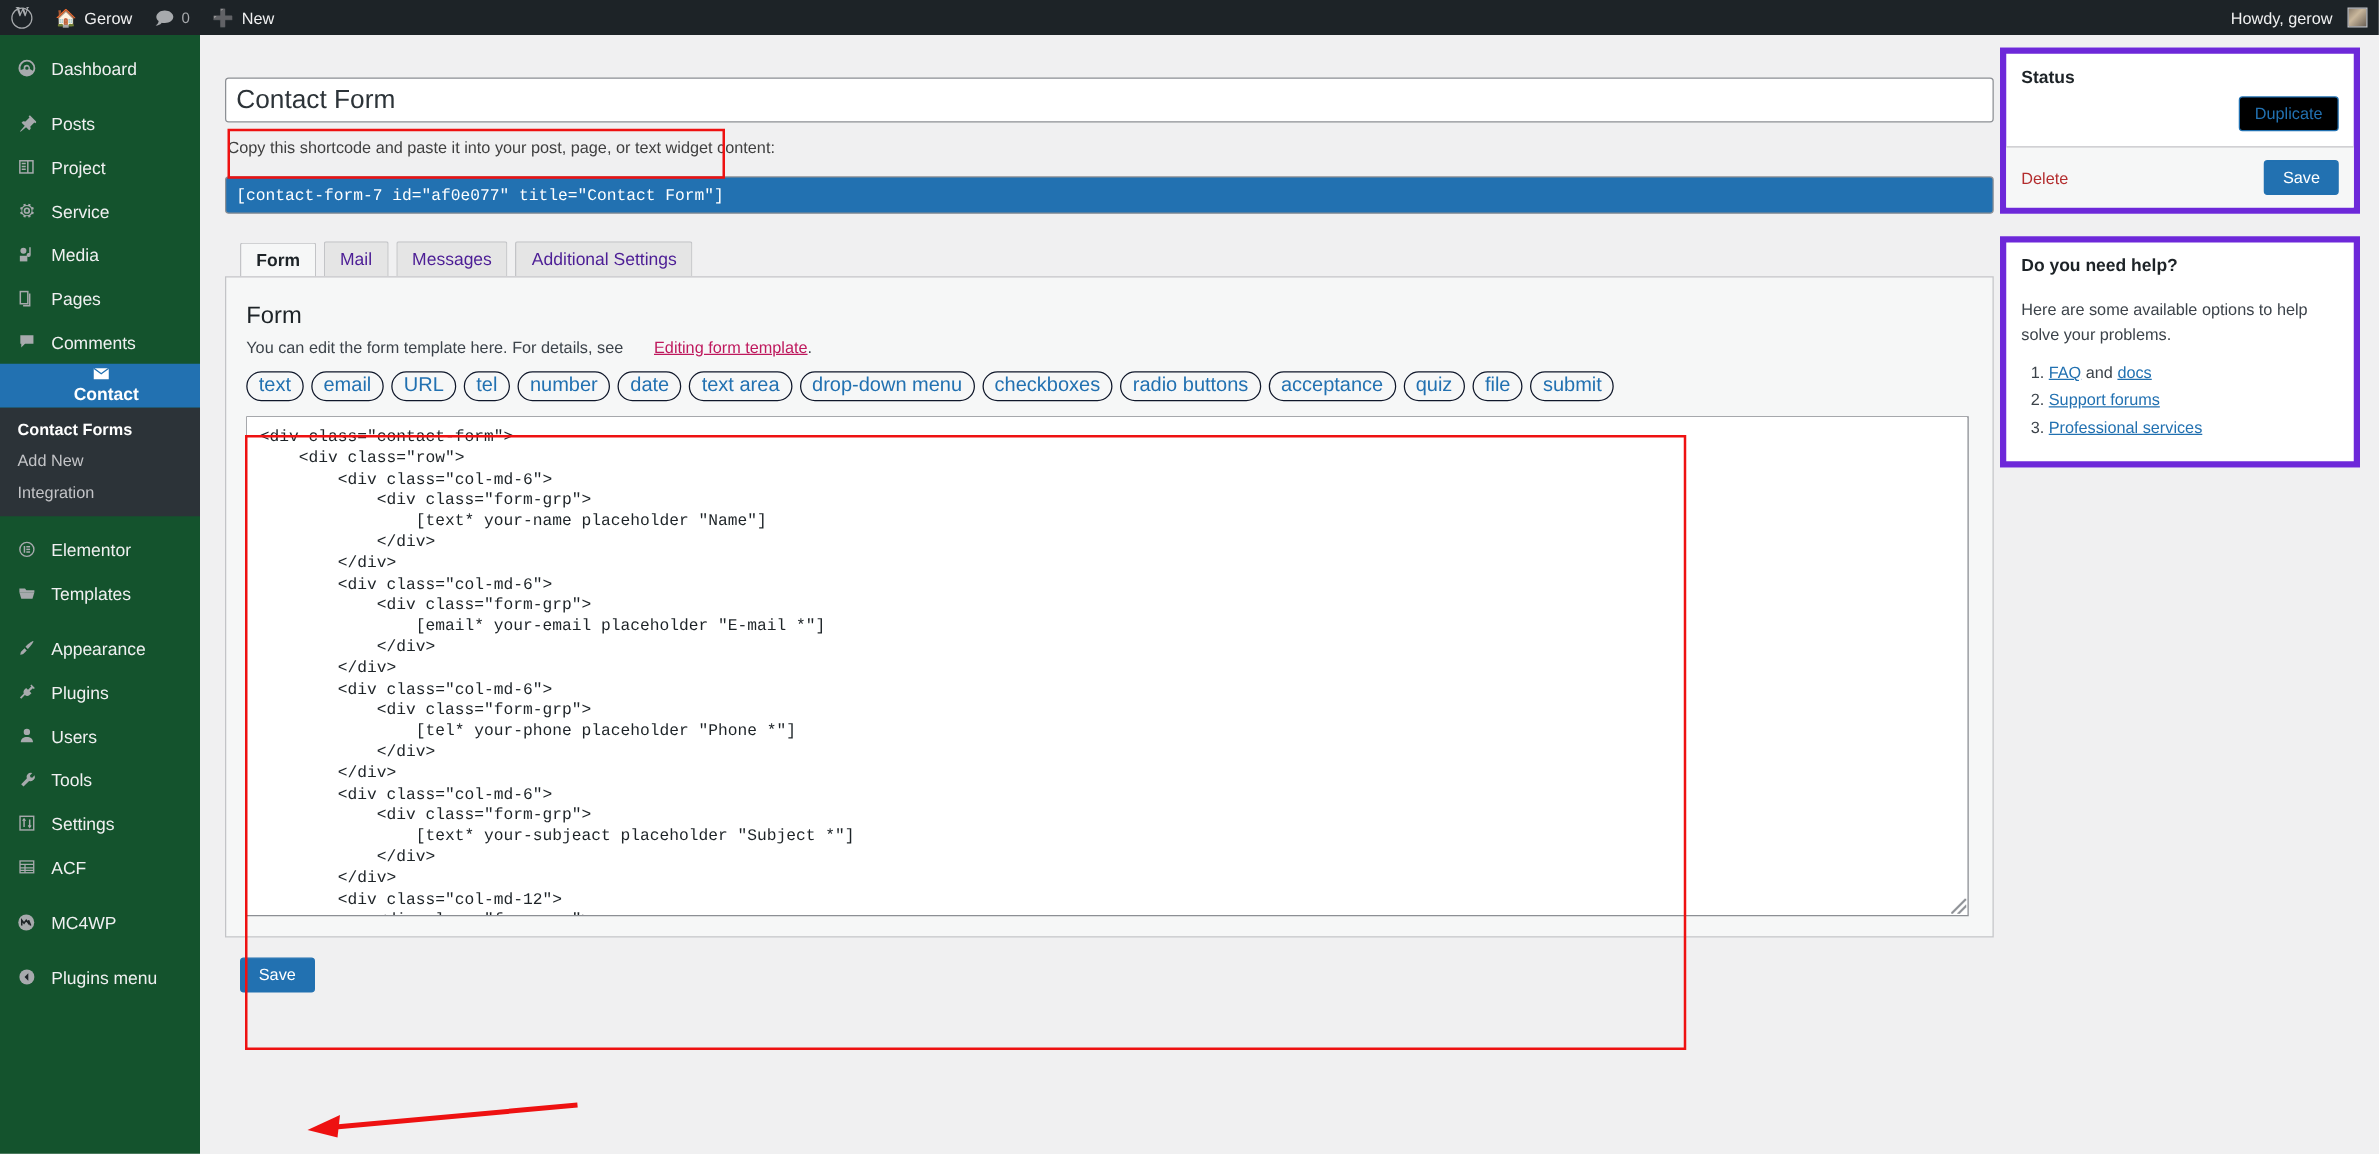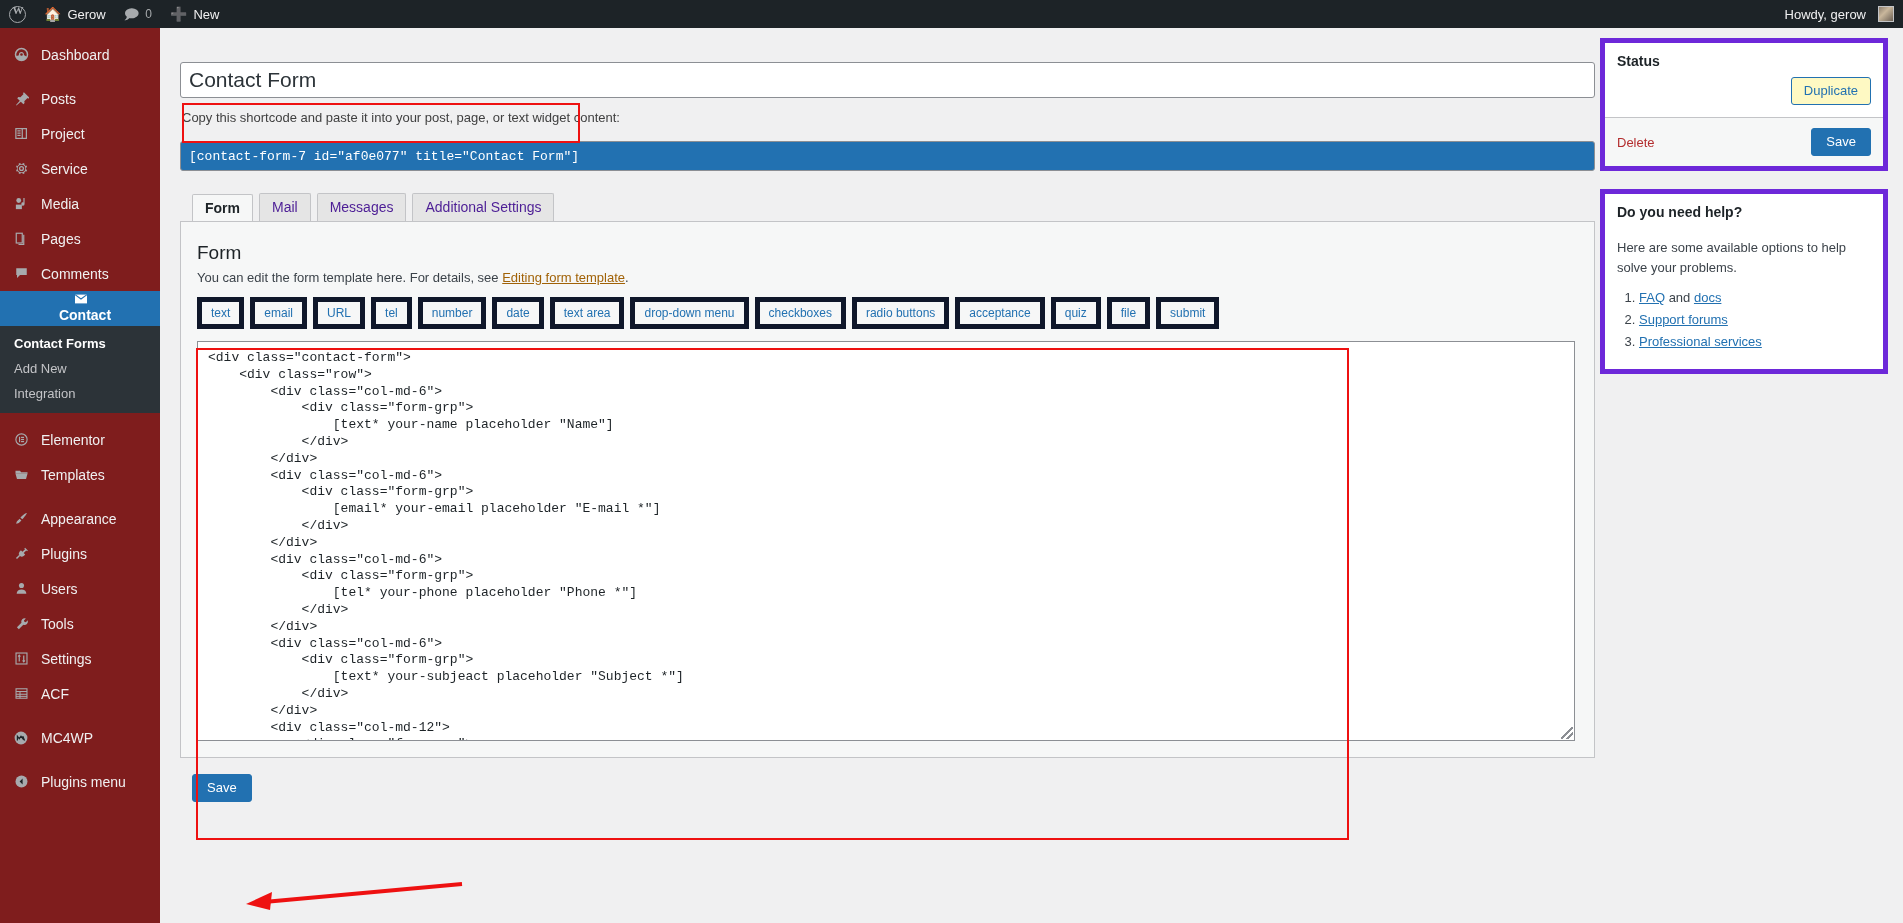--- a/index.html
+++ b/index.html
@@ -50,21 +50,21 @@
     width: 16px; height: 16px; margin-left: 6px;
     background: linear-gradient(135deg,#8d7f6e 0%,#c9b79c 40%,#6b6055 100%);
     border: 1px solid #c3c4c7;
     display: inline-block;
   }
 
   
   #adminmenu {
     position: absolute; top: 28px; left: 0;
     width: 160px; height: 895px;
-    background: #7f1d1d;
+    background: #14532d;
     color: #f0f0f1;
     z-index: 40;
   }
   .menu-item {
     display: flex; align-items: center;
     height: 35px; padding: 0 0 0 10px;
     color: #f0f0f1; font-size: 14px; cursor: pointer;
     position: relative;
   }
   .menu-item .mi-icon {
@@ -166,33 +166,33 @@
     border: 1px solid #c3c4c7;
     padding: 14px 16px 16px 16px;
     position: relative;
   }
   .panel h2 {
     margin: 6px 0 6px 0;
     font-size: 19px; font-weight: 400;
     color: #1d2327;
   }
   .panel .desc { font-size: 13px; color: #3c434a; margin: 0 0 12px 0; }
-  .panel .desc a { color: #a16207; text-decoration: underline; }
+  .panel .desc a { color: #be185d; text-decoration: underline; margin-left: 21px; }
 
   .tag-generator {
     display: flex; flex-wrap: wrap; gap: 6px;
     margin-bottom: 12px;
   }
   .tag-btn {
     background: #f6f7f7;
-    border: 5px solid #0f172a;
+    border: 1px solid #0f172a;
     color: #2271b1;
-    font-size: 12px;
+    font-size: 16px;
     padding: 4px 9px;
-    border-radius: 0;
+    border-radius: 12px;
     cursor: pointer;
     line-height: 14px;
   }
 
   .code-wrap { position: relative; width: 1378px; }
   .form-code {
     display: block;
     width: 1378px; height: 400px;
     padding: 8px 10px;
     margin: 0;
@@ -223,21 +223,21 @@
   }
 
   .save-row { margin: 16px 0 0 12px; }
   .btn-primary {
     background: #2271b1; border: 1px solid #2271b1;
     color: #fff; font-size: 13px;
     padding: 5px 14px; border-radius: 3px;
     cursor: pointer; line-height: 16px;
   }
   .btn-secondary {
-    background: #fef9c3; border: 1px solid #2271b1;
+    background: #000000; border: 1px solid #2271b1;
     color: #2271b1; font-size: 13px;
     padding: 5px 12px; border-radius: 3px;
     cursor: pointer; line-height: 16px;
   }
 
   
   #postbox { position: absolute; top: 38px; left: 1600px; width: 288px; }
   .box {
     background: #fff;
     border: 5px solid #6d28d9;

